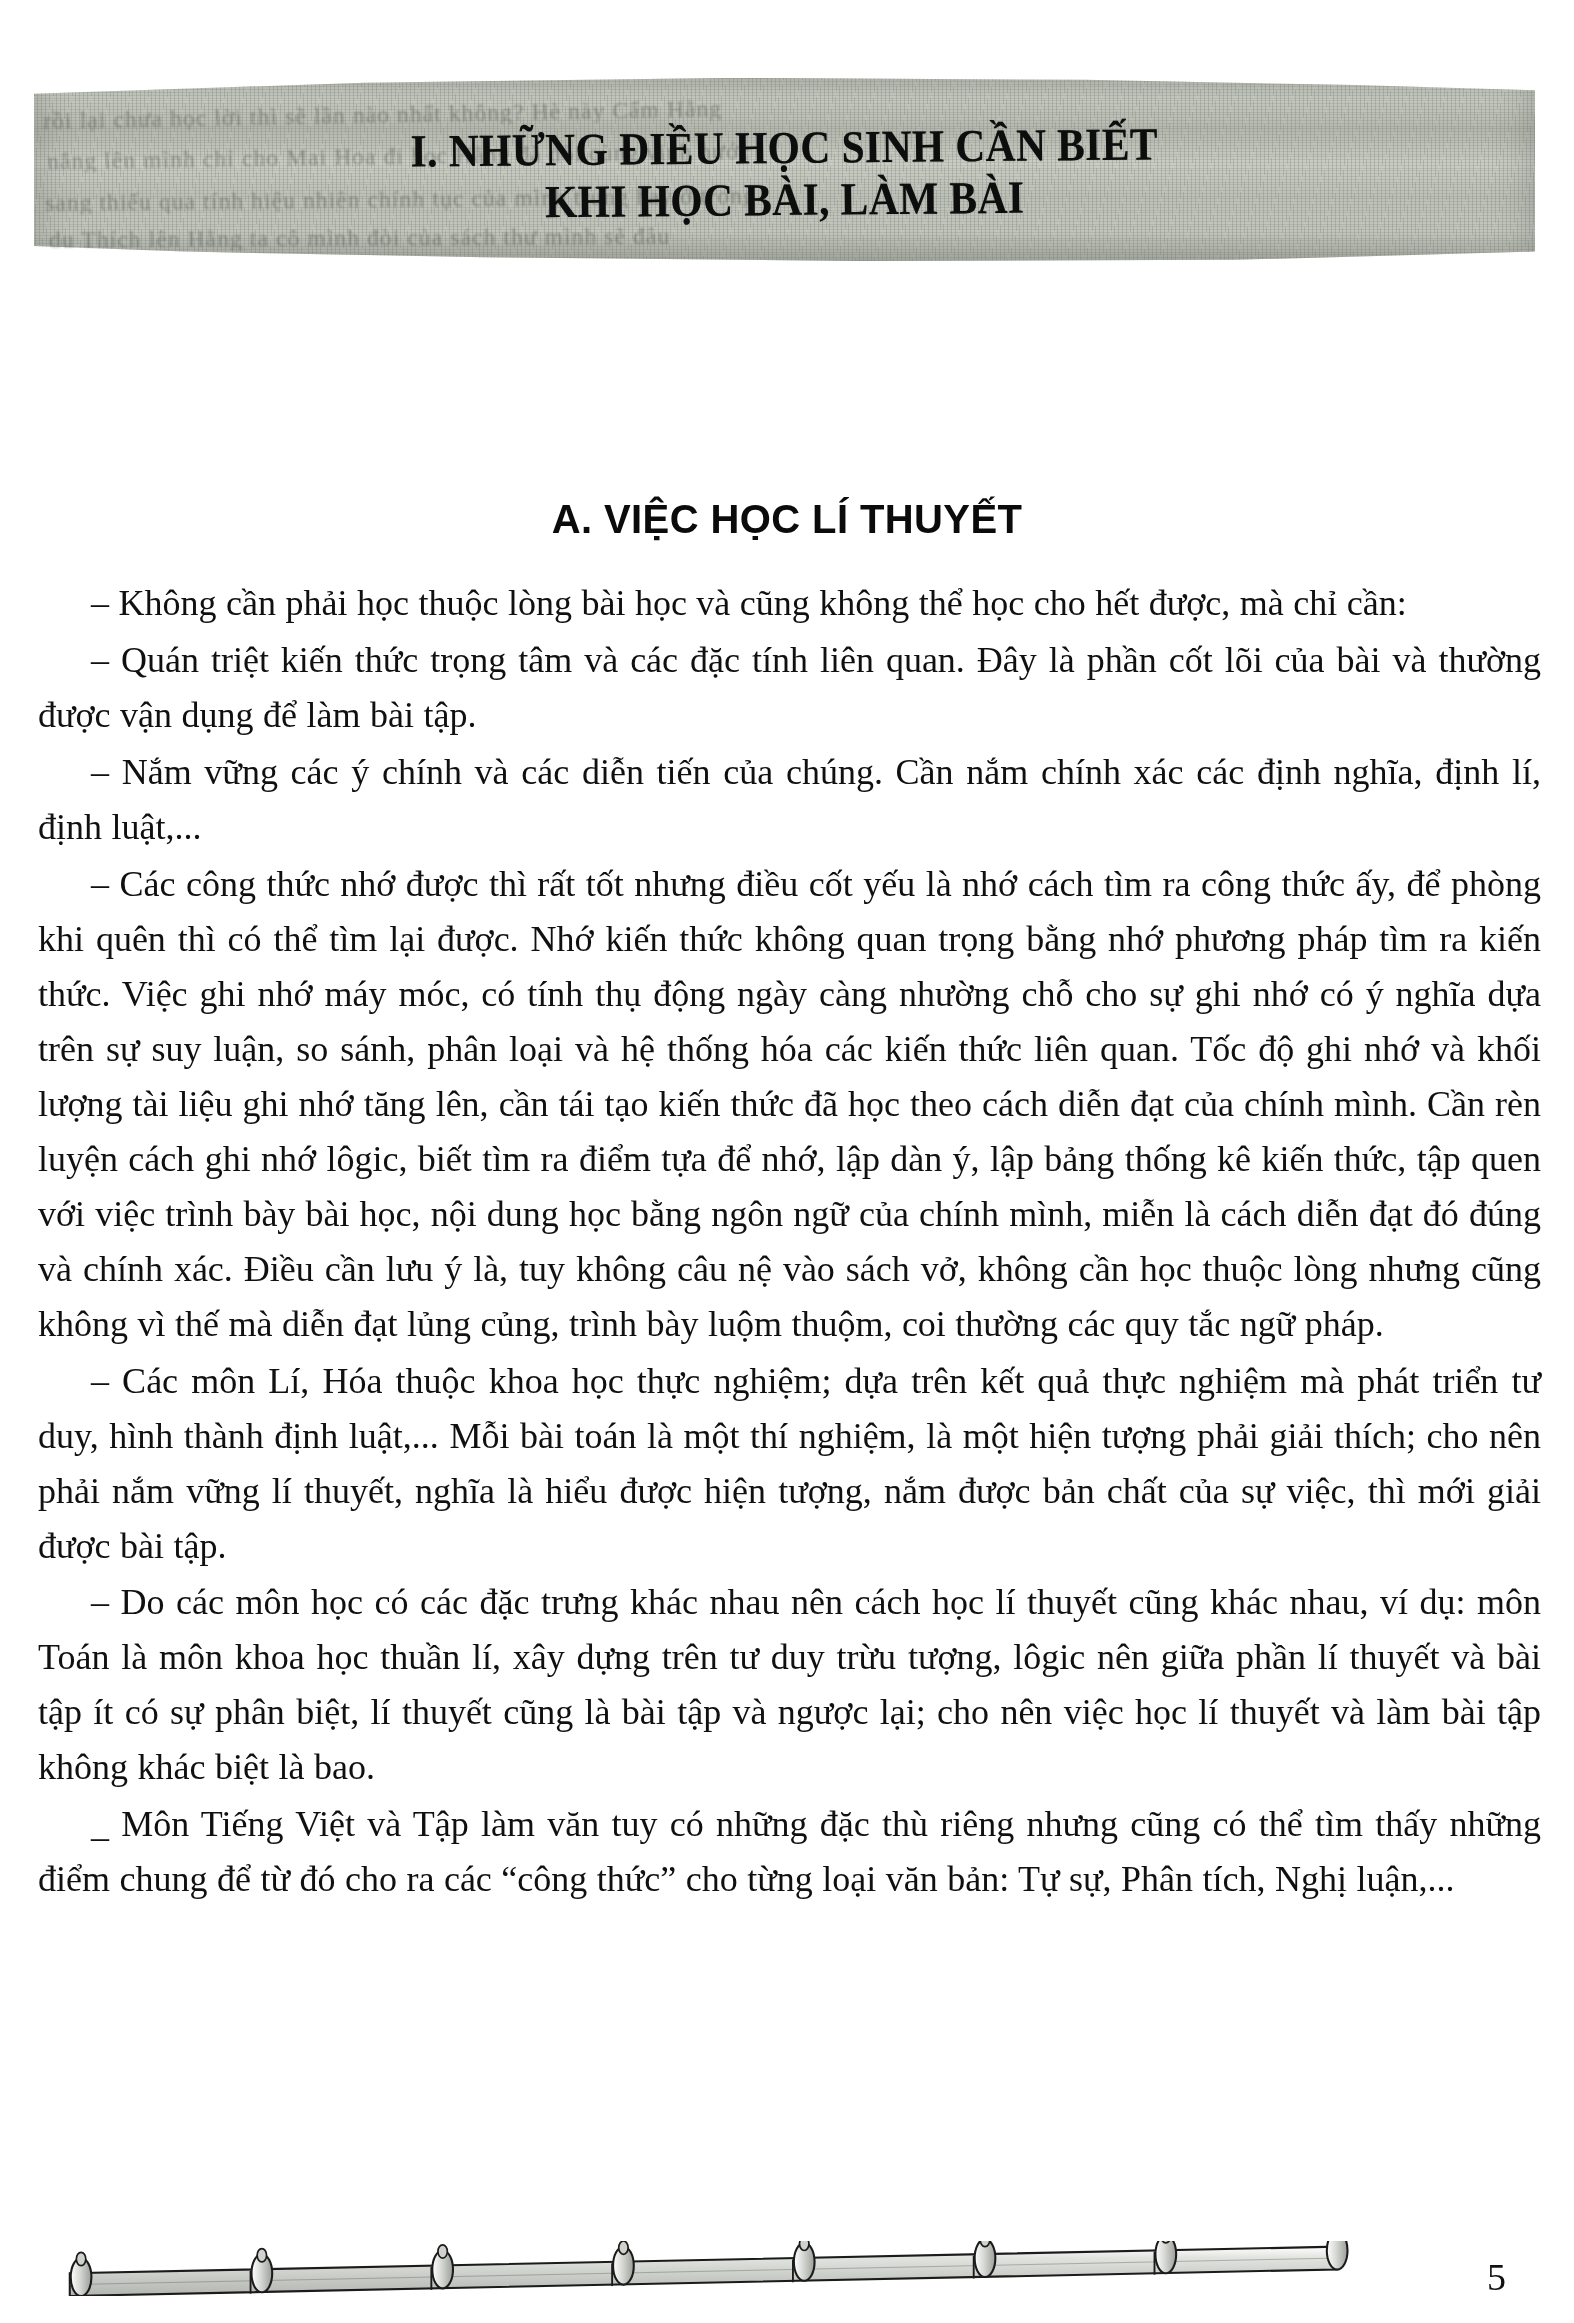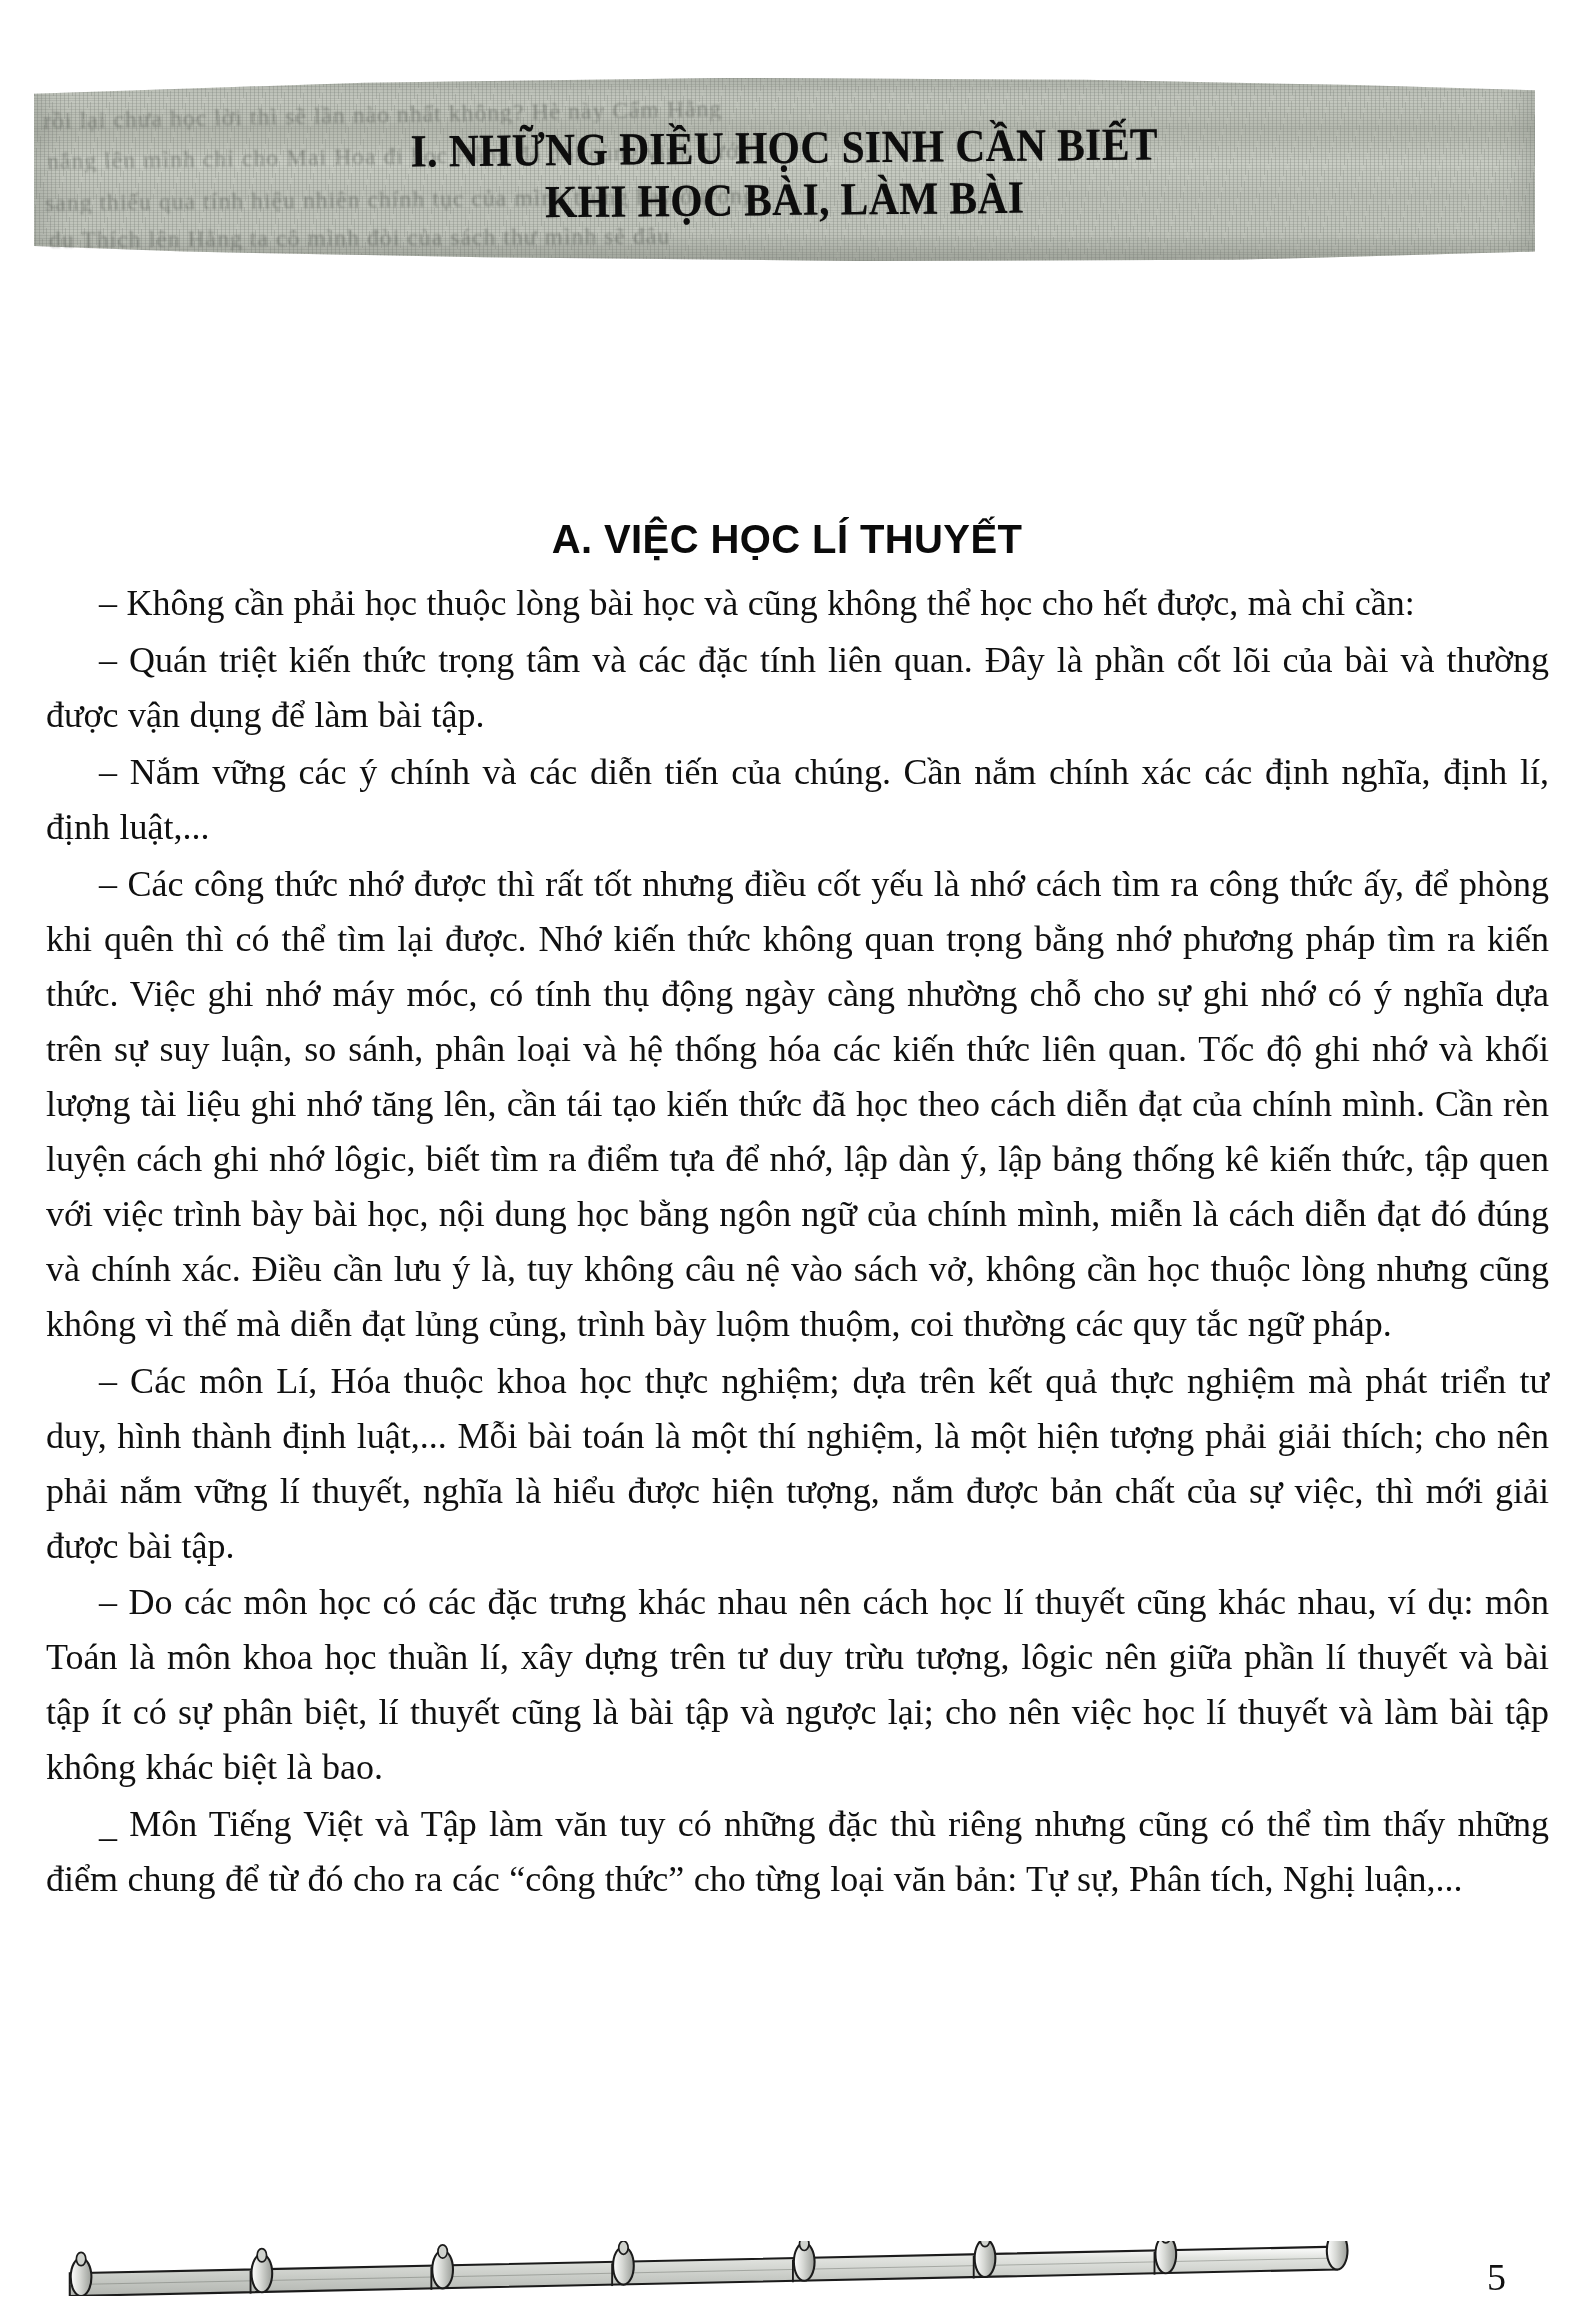--- a/index.html
+++ b/index.html
@@ -69,33 +69,33 @@
     line-height: 1.14;
     color: #0d0d0d;
     transform: scaleX(0.90);
     text-shadow: 0 0 0.9px rgba(0,0,0,0.5);
   }
 
   
   .section-heading {
     position: absolute;
     left: 0; right: 0;
-    top: 517px;
+    top: 497px;
     text-align: center;
     font-family: "Liberation Sans", "DejaVu Sans", sans-serif;
     font-weight: bold;
     font-size: 40px;
     letter-spacing: 0.4px;
     color: #0b0b0b;
   }
 
   
   .content {
     position: absolute;
-    left: 46px;
+    left: 38px;
     top: 576px;
     width: 1503px;
   }
   .para {
     font-family: "Liberation Serif", "DejaVu Serif", serif;
     font-size: 36px;
     line-height: 55px;
     text-align: justify;
     text-justify: inter-word;
     text-indent: 53px;

